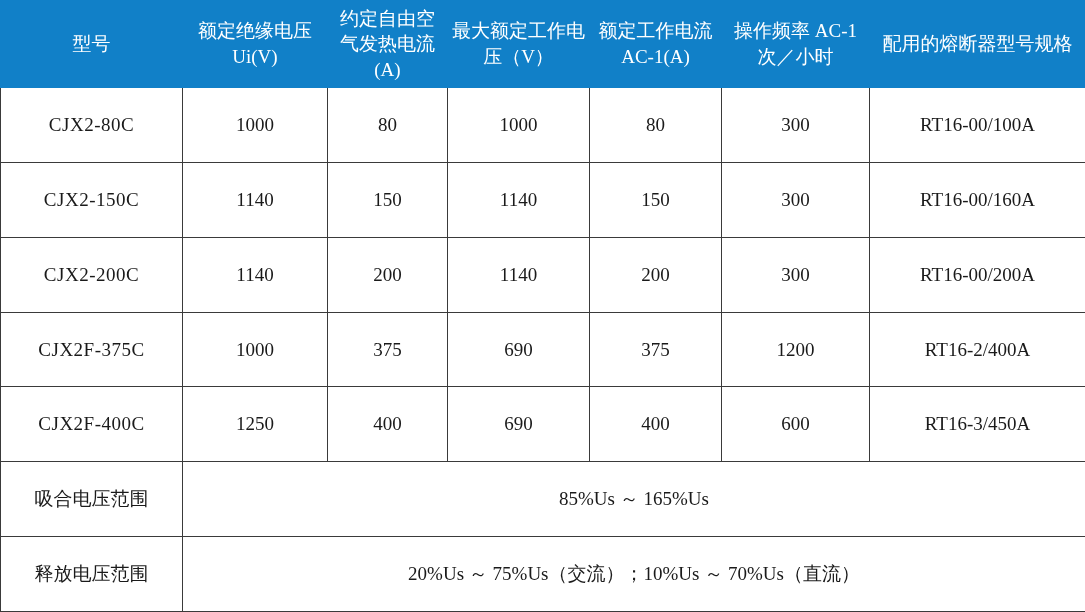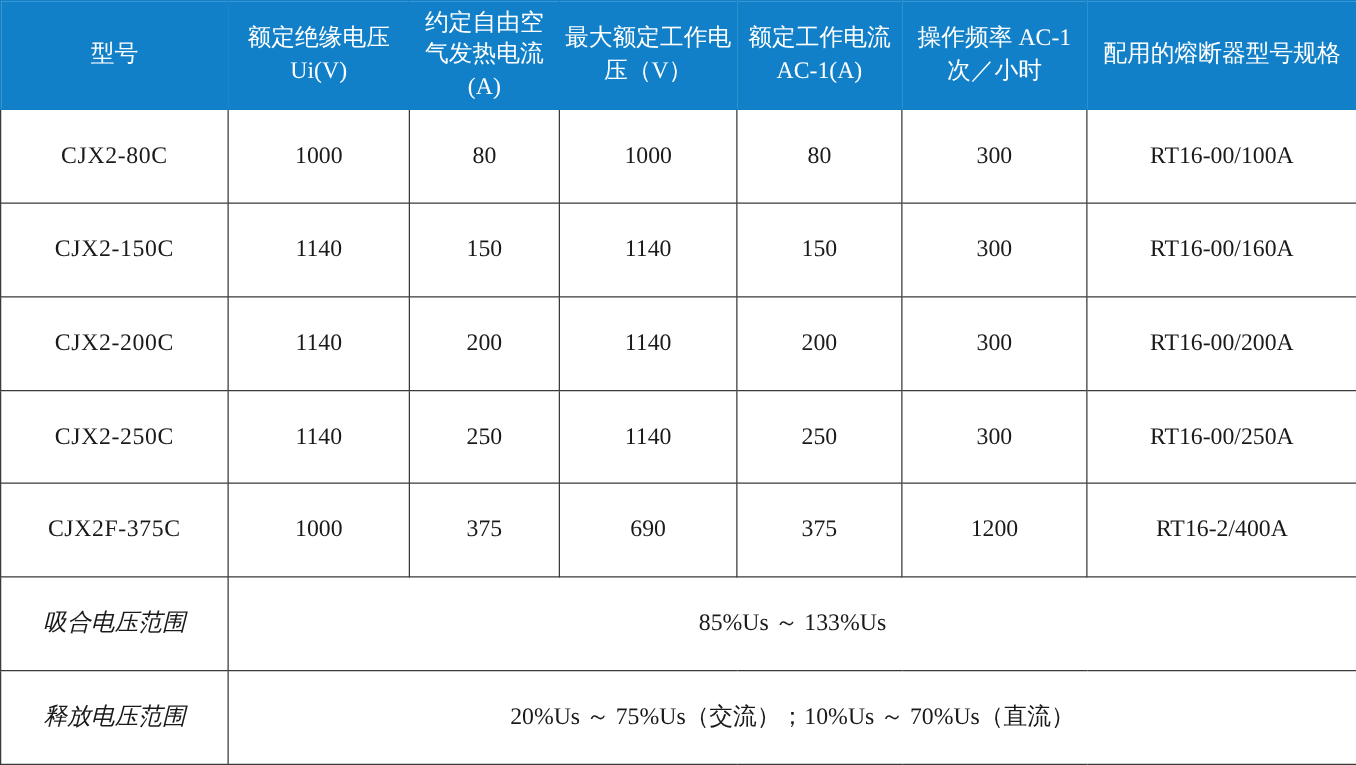--- a/index.html
+++ b/index.html
@@ -52,21 +52,20 @@
     background: #ffffff;
   }
   .model-cell {
     letter-spacing: 0.5px;
   }
   .full-span {
     text-align: center;
   }
   .label-cell {
     text-align: center;
-    font-style: italic;
   }
 </style>
 </head>
 <body>
 
 <table id="spec-table">
   <colgroup>
     <col class="c0">
       <col class="c1">
       <col class="c2">
@@ -108,39 +107,39 @@
     <tr>
       <td class="model-cell">CJX2-200C</td>
       <td>1140</td>
       <td>200</td>
       <td>1140</td>
       <td>200</td>
       <td>300</td>
       <td>RT16-00/200A</td>
     </tr>
     <tr>
-      <td class="model-cell">CJX2-250C</td>
-      <td>1140</td>
-      <td>250</td>
-      <td>1140</td>
-      <td>250</td>
-      <td>300</td>
-      <td>RT16-00/250A</td>
-    </tr>
-    <tr>
       <td class="model-cell">CJX2F-375C</td>
       <td>1000</td>
       <td>375</td>
       <td>690</td>
       <td>375</td>
       <td>1200</td>
       <td>RT16-2/400A</td>
     </tr>
     <tr>
+      <td class="model-cell">CJX2F-400C</td>
+      <td>1250</td>
+      <td>400</td>
+      <td>690</td>
+      <td>400</td>
+      <td>600</td>
+      <td>RT16-3/450A</td>
+    </tr>
+    <tr>
       <td class="label-cell">吸合电压范围</td>
-      <td class="full-span" colspan="6">85%Us ～ 133%Us</td>
+      <td class="full-span" colspan="6">85%Us ～ 165%Us</td>
     </tr>
     <tr>
       <td class="label-cell">释放电压范围</td>
       <td class="full-span" colspan="6">20%Us ～ 75%Us（交流）；10%Us ～ 70%Us（直流）</td>
     </tr>
   </tbody>
 </table>
 
 </body></html>

